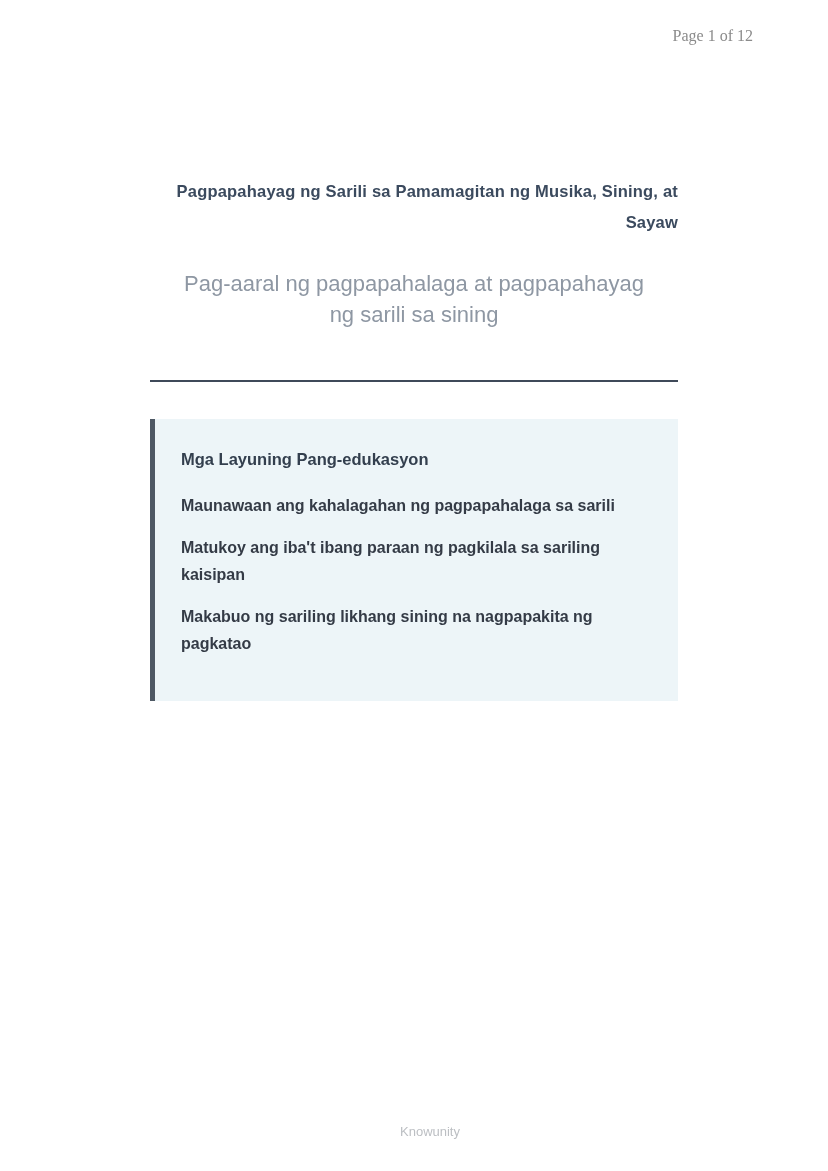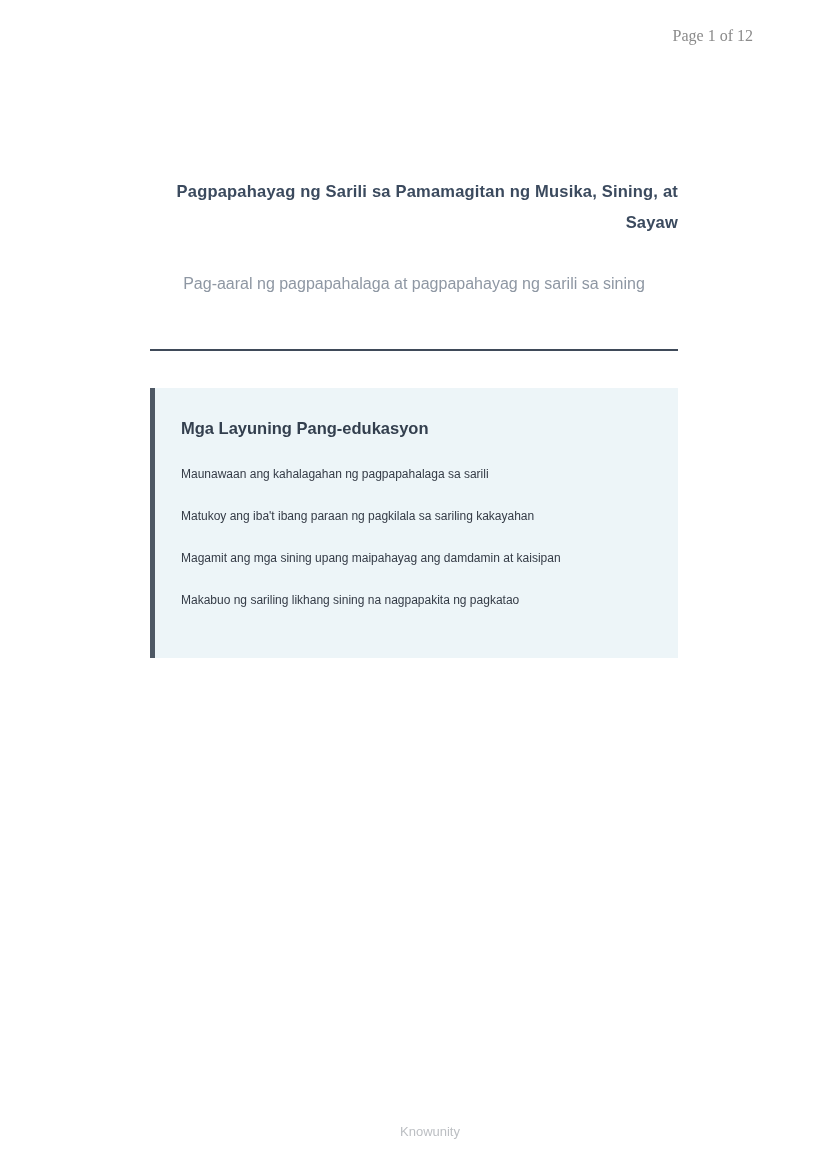--- a/index.html
+++ b/index.html
@@ -34,21 +34,21 @@
     font-size: 16.5px;
     line-height: 31px;
     font-weight: 700;
     letter-spacing: 0.2px;
     color: var(--title-text, #3b4a5e);
   }
   .doc-subtitle {
     margin: 30px auto 0 auto;
     max-width: 470px;
     text-align: center;
-    font-size: 16px;
+    font-size: 22px;
     line-height: 31px;
     font-weight: 400;
     color: var(--subtitle-text, #8e97a3);
   }
   .divider {
     margin-top: 50px;
     width: 528px;
     height: 2px;
     background: var(--divider, #3f4a59);
   }
@@ -61,24 +61,25 @@
     padding: 28px 46px 40px 26px;
   }
   .objectives-heading {
     margin: 0 0 21px 0;
     font-size: 16.5px;
     line-height: 24px;
     font-weight: 700;
     color: var(--heading-text, #333f4e);
   }
   .objective-item {
-    font-size: 12px;
+    font-size: 16px;
     line-height: 27px;
     color: var(--body-text, #343b46);
     margin-bottom: 15px;
+    font-weight: bold;
   }
   .objective-item:last-child {
     margin-bottom: 4px;
   }
   .footer-brand {
     position: absolute;
     top: 1122px;
     left: 16px;
     width: 100%;
     text-align: center;
@@ -99,22 +100,21 @@
     <h1 class="doc-title">Pagpapahayag ng Sarili sa Pamamagitan ng Musika, Sining, at Sayaw</h1>
 
     <h2 class="doc-subtitle">Pag-aaral ng pagpapahalaga at pagpapahayag ng sarili sa sining</h2>
 
     <div class="divider"></div>
 
     <section class="objectives-box">
       <h3 class="objectives-heading">Mga Layuning Pang-edukasyon</h3>
       <div class="objectives-list">
           <div class="objective-item">Maunawaan ang kahalagahan ng pagpapahalaga sa sarili</div>
-          <div class="objective-item">Matukoy ang iba't ibang paraan ng pagkilala sa sariling kakayahan</div>
-          <div class="objective-item">Magamit ang mga sining upang maipahayag ang damdamin at kaisipan</div>
+          <div class="objective-item">Matukoy ang iba't ibang paraan ng pagkilala sa sariling kaisipan</div>
           <div class="objective-item">Makabuo ng sariling likhang sining na nagpapakita ng pagkatao</div>
         </div>
     </section>
 
   </div>
 
   <div class="footer-brand">Knowunity</div>
 
 </div>
 

